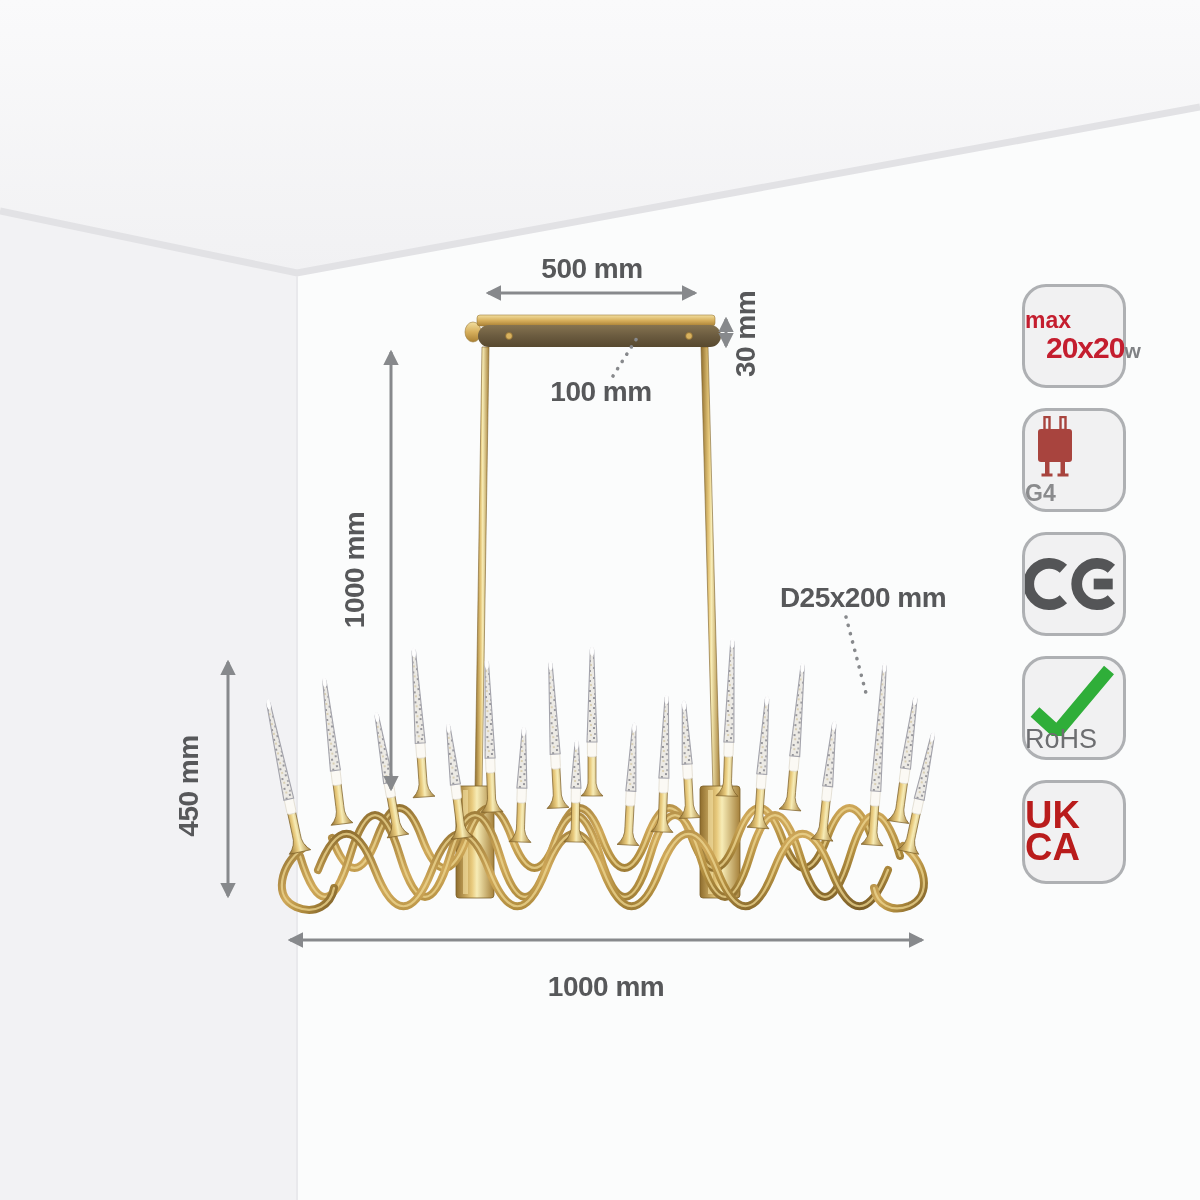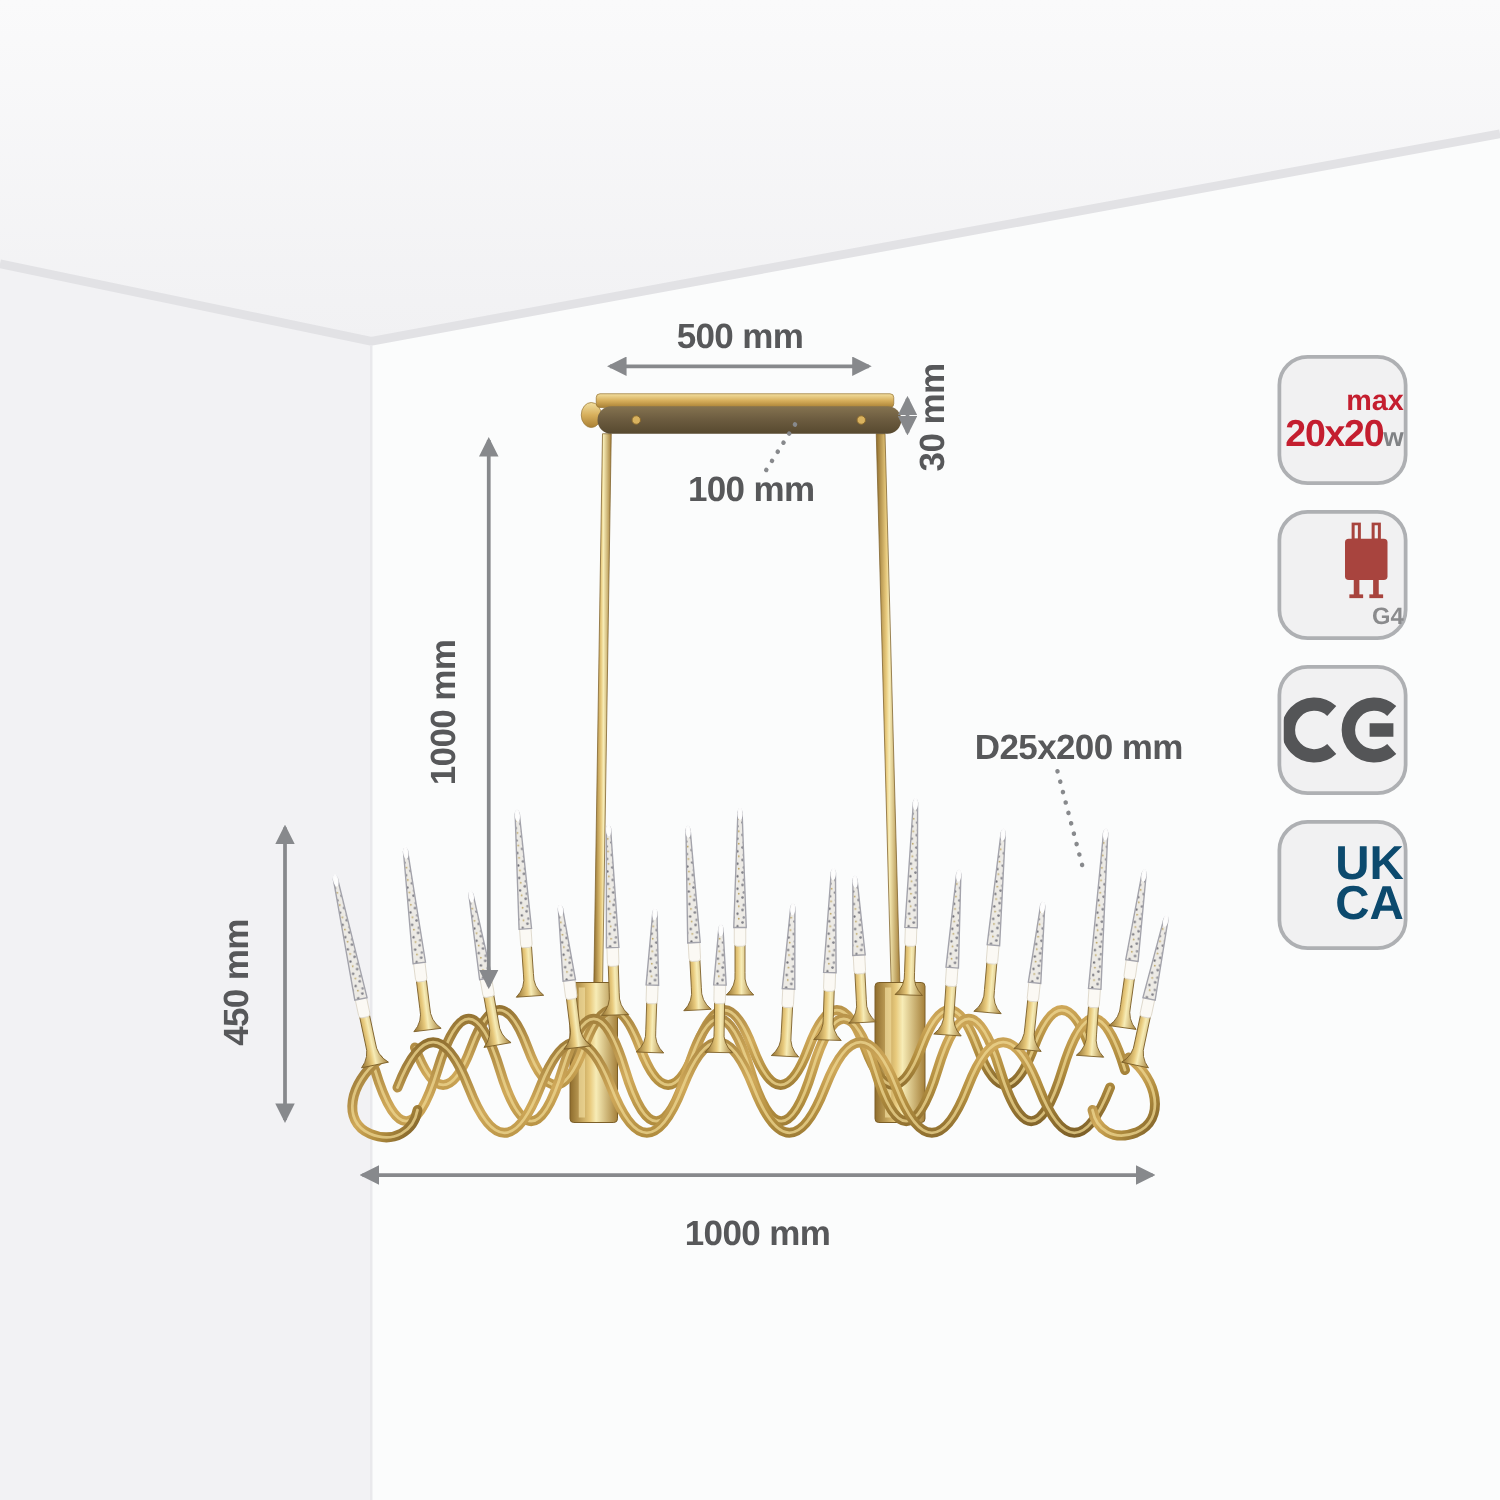--- a/index.html
+++ b/index.html
@@ -9,29 +9,29 @@
   }
   #scene{position:absolute;left:0;top:0;}
   .dim-text{
     fill:#57585a;font-weight:bold;font-size:28px;letter-spacing:-0.5px;
     font-family:"Liberation Sans",sans-serif;
   }
   .badge-col{position:absolute;left:1022px;top:284px;width:104px;}
   .badge{
     width:104px;height:104px;margin-bottom:20px;box-sizing:border-box;
     background:#f1f1f2;border:3.5px solid #aeb0b3;border-radius:24px;
-    display:flex;flex-direction:column;align-items:flex-end;justify-content:center;
+    display:flex;flex-direction:column;align-items:flex-start;justify-content:center;
     position:relative;
   }
   .badge-max .l1{color:#c41e2f;font-weight:bold;font-size:23px;line-height:1.05;}
   .badge-max .l2{color:#c41e2f;font-weight:bold;font-size:30px;line-height:1.05;letter-spacing:-1px;margin-left:21px;}
   .badge-max .unit{color:#808285;font-size:21px;font-weight:bold;letter-spacing:0;}
-  .badge-g4 .lbl{color:#8a8b8d;font-weight:bold;font-size:19px;line-height:1;margin-top:4px;}
+  .badge-g4 .lbl{color:#8a8b8d;font-weight:bold;font-size:23px;line-height:1;margin-top:4px;}
   .badge-rohs .lbl{color:#6d6e71;font-size:27px;line-height:1;margin-top:-10px;letter-spacing:0;}
-  .badge-ukca .lbl{color:#0c4a6e;font-weight:bold;font-size:38px;line-height:0.84;letter-spacing:0px;text-align:center;}
+  .badge-ukca .lbl{color:#b91c1c;font-weight:bold;font-size:38px;line-height:0.84;letter-spacing:0px;text-align:center;}
 </style>
 </head>
 <body>
 
 <svg id="scene" width="1200" height="1200" viewBox="0 0 1200 1200">
   <defs>
     <marker id="ah" viewBox="0 0 10 10" refX="8.5" refY="5" markerWidth="5.2" markerHeight="5.2" orient="auto-start-reverse">
       <path d="M0 0 L10 5 L0 10 Z" fill="#87898c"></path>
     </marker>
     <linearGradient id="goldR" x1="0" y1="0" x2="1" y2="0">
@@ -275,20 +275,26 @@
   </div>
 
   <div class="badge badge-ce">
     <svg width="96" height="62" viewBox="0 0 116 62" role="img" aria-label="CE">
       <path d="M46.4 12.6 A25 25 0 1 0 46.4 49.4" fill="none" stroke="#545557" stroke-width="13"></path>
       <path d="M104.4 12.6 A25 25 0 1 0 104.4 49.4" fill="none" stroke="#545557" stroke-width="13"></path>
       <line x1="83" y1="31" x2="106" y2="31" stroke="#545557" stroke-width="13"></line>
     </svg>
   </div>
 
+  <div class="badge badge-rohs">
+    <svg width="92" height="72" viewBox="0 0 92 72">
+      <path d="M10 48 L32 68 L84 6" fill="none" stroke="#2fae39" stroke-width="13"></path>
+    </svg>
+    <div class="lbl">RoHS</div>
+  </div>
 
   <div class="badge badge-ukca">
     <div class="lbl">
       <div>UK</div>
       <div>CA</div>
     </div>
   </div>
 </div>
 
 </body></html>

